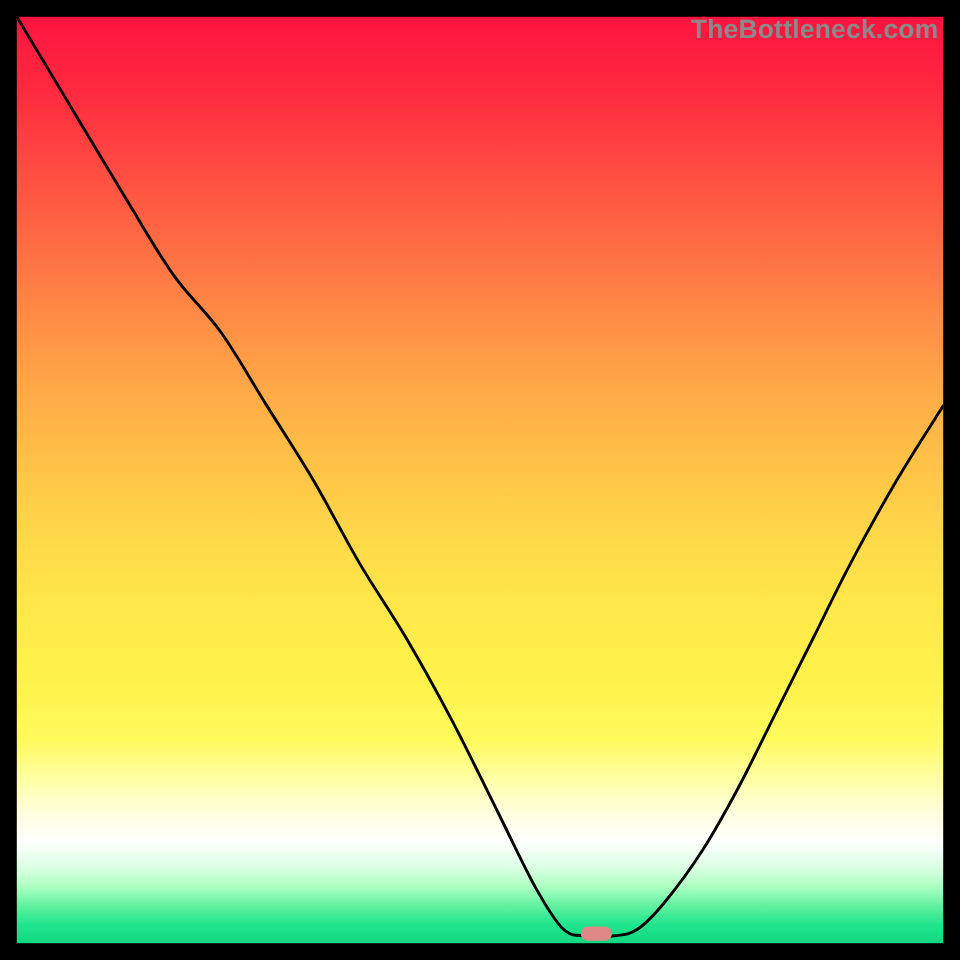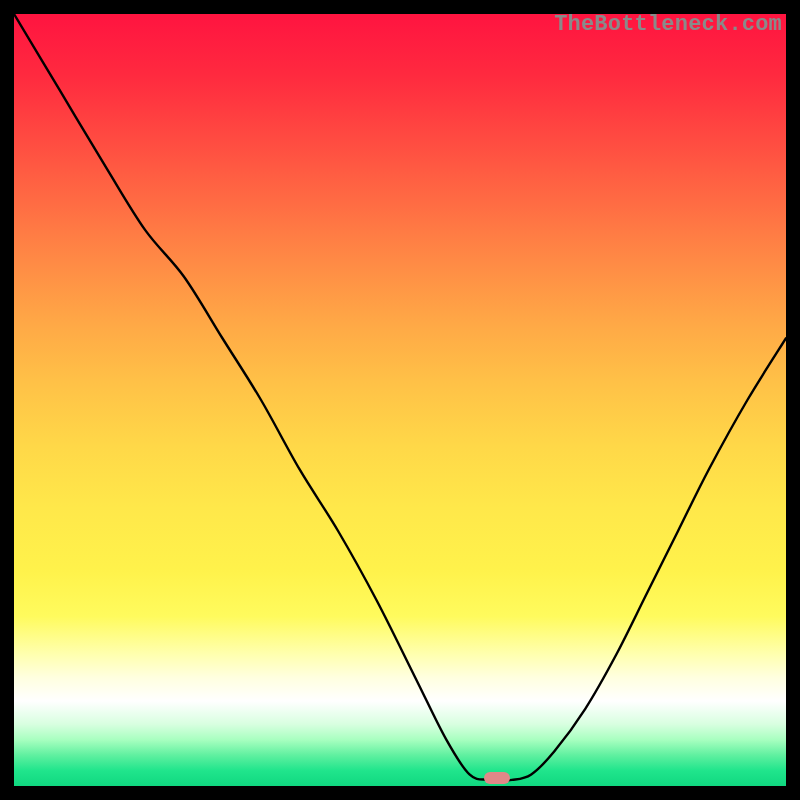--- a/index.html
+++ b/index.html
@@ -48,21 +48,21 @@
   }
   .marker {
     position: absolute;
     background: #e08888;
     border-radius: 8px;
   }
   .watermark {
     position: absolute;
     top: -2px;
     right: 4px;
-    font-family: Liberation Mono, monospace;
+    font-family: Liberation Sans, sans-serif;
     font-size: 22px;
     font-weight: 600;
     color: #8a8a8a;
     letter-spacing: 0.2px;
   }
 </style>
 </head>
 <body>
 
 <div class="frame">

